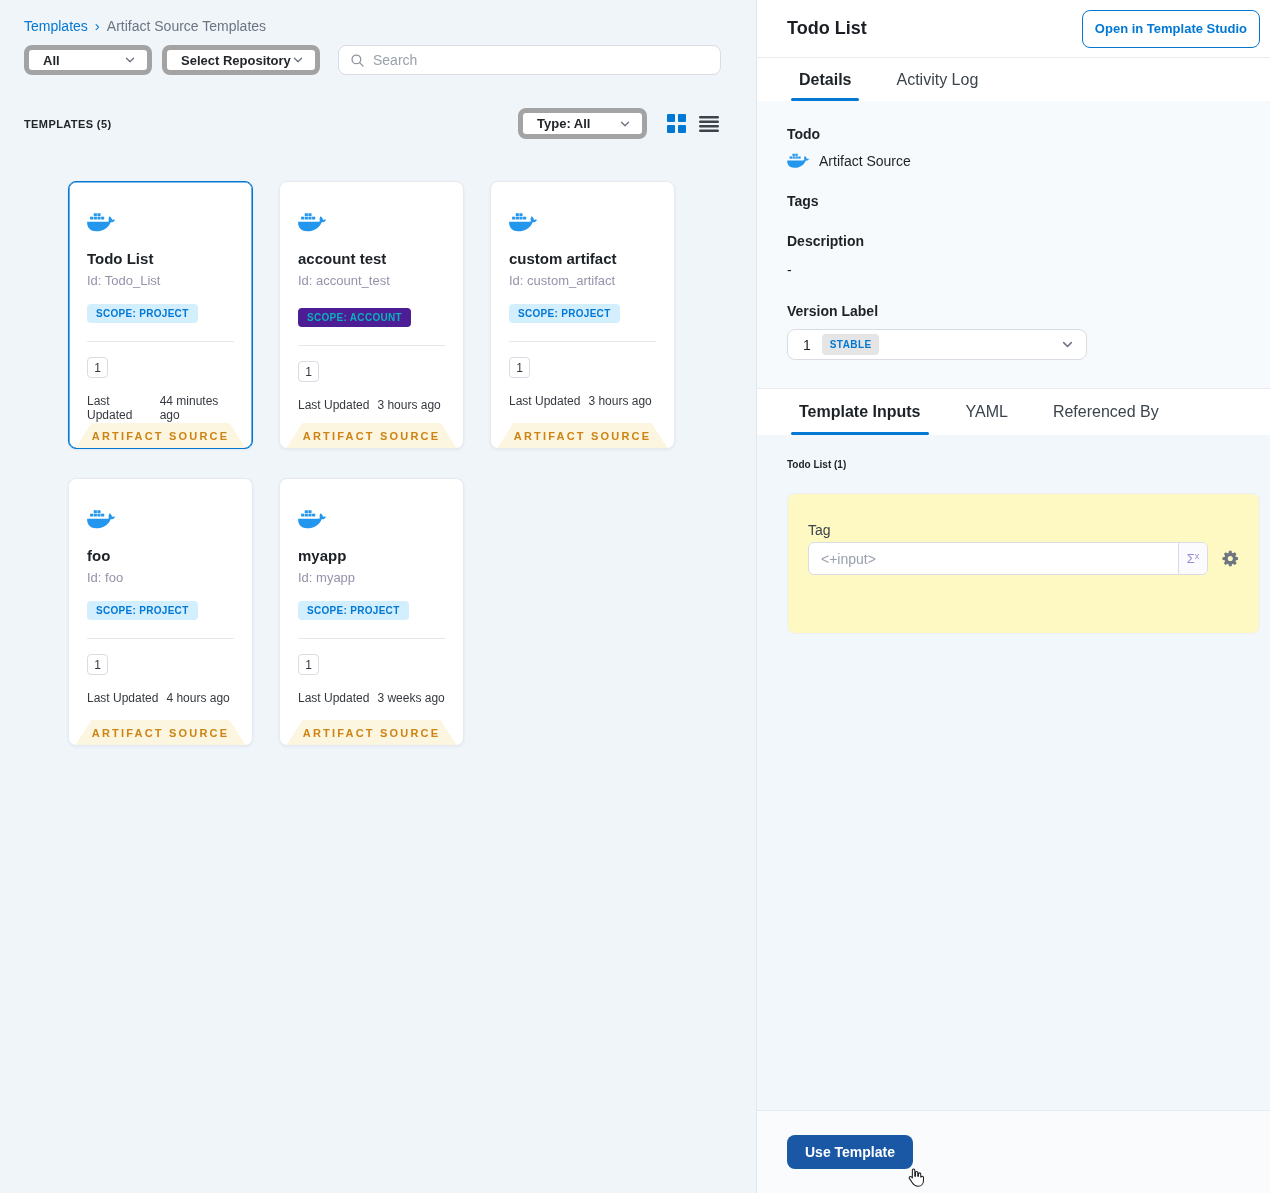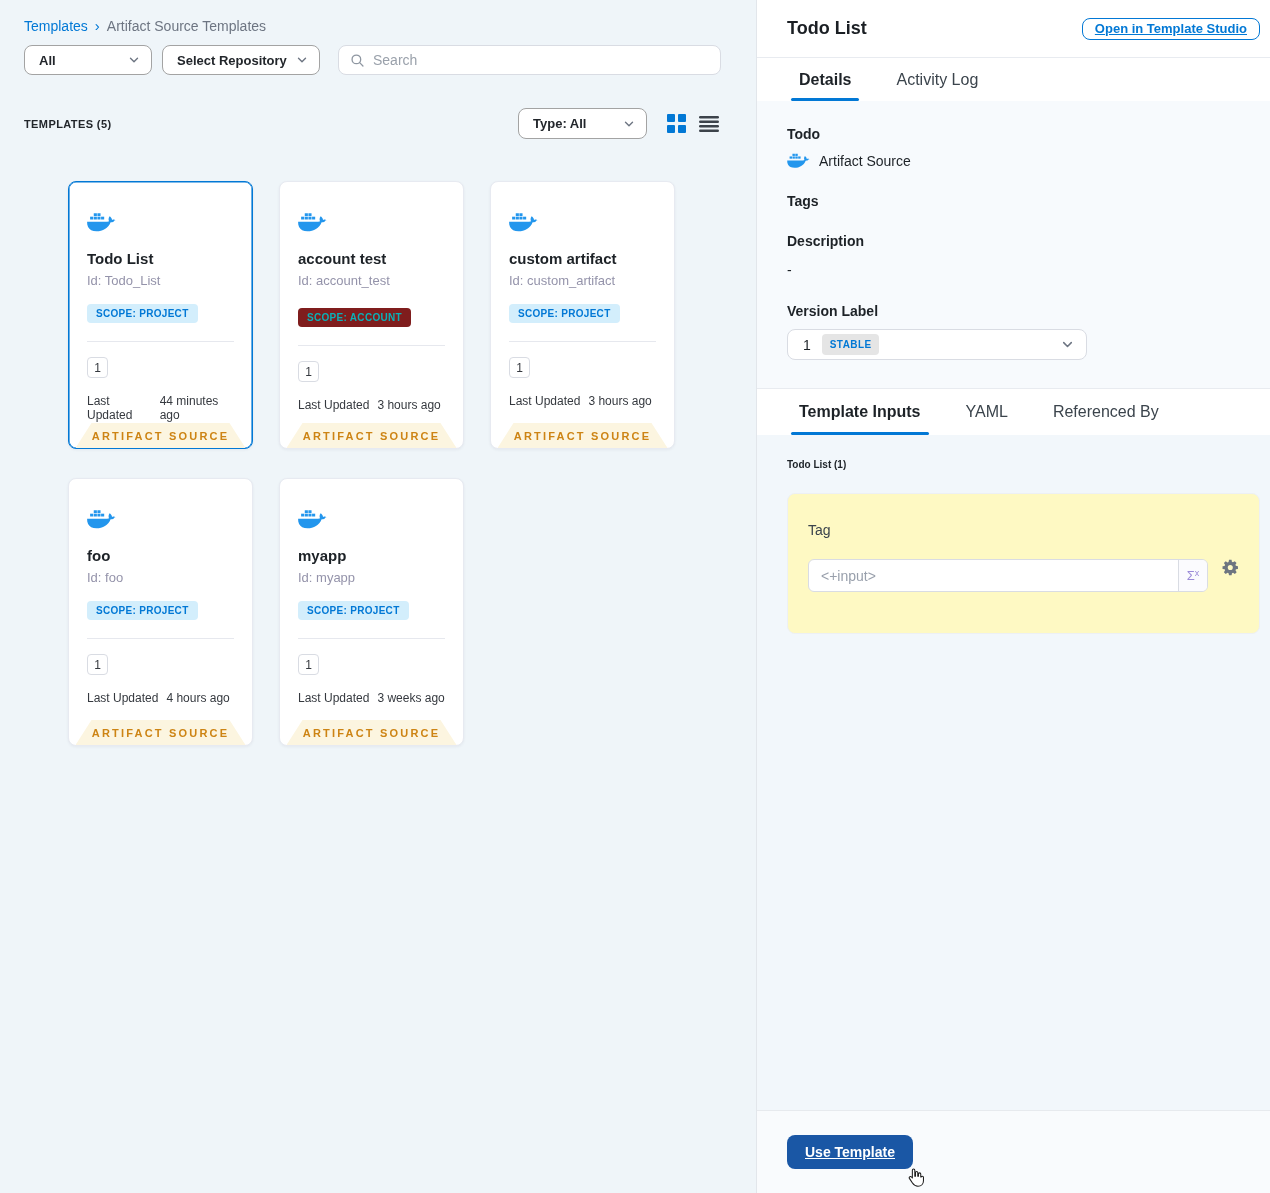--- a/index.html
+++ b/index.html
@@ -23,21 +23,21 @@
     flex: none;
   }
   .breadcrumb { display: flex; align-items: center; gap: 7px; font-size: 14px; }
   .breadcrumb .link { color: #0278d5; cursor: pointer; }
   .breadcrumb .sep { color: #0278d5; font-size: 15px; }
   .breadcrumb .current { color: #6d7582; }
 
   .filter-row { display: flex; margin-top: 11px; }
   .selectbox {
     height: 30px; background: #fff;
-    border: 1px solid #a3a3a3; border-radius: 8px;
+    border: 5px solid #a3a3a3; border-radius: 8px;
     display: flex; align-items: center;
     padding: 0 11px 0 14px;
     font-size: 13px; font-weight: 600; color: #22262b;
     cursor: pointer;
   }
   .selectbox .chev { margin-left: auto; color: #6d7582; }
   .sel-scope { width: 128px; }
   .sel-repo  { width: 158px; margin-left: 10px; }
   .searchbox {
     width: 383px; height: 30px; margin-left: 18px;
@@ -78,21 +78,21 @@
   .card.selected { border-color: #0278d5; box-shadow: inset 0 0 0 .6px #0278d5, 0 1px 3px rgba(40,41,61,.06); }
   .card .whale { color: #2396ed; }
   .card-title { margin-top: 17px; font-size: 15px; font-weight: 700; color: #1d2227; }
   .card-id { margin-top: 6px; font-size: 13px; color: #9493aa; }
   .scope-badge {
     display: inline-block; margin-top: 16px;
     background: #d3eefc; color: #0278d5;
     font-size: 10px; font-weight: 700; letter-spacing: .3px;
     padding: 4px 9px; border-radius: 4px;
   }
-  .scope-badge.account { background: #7f1d1d; color: #0ab1b8; margin-top: 20px; }
+  .scope-badge.account { background: #4c1d95; color: #0ab1b8; margin-top: 20px; }
   .card-divider { margin-top: 18px; height: 1px; background: #e6e8ee; }
   .version-box {
     margin-top: 15px; width: 21px; height: 21px;
     border: 1px solid #d9dce3; border-radius: 4px;
     display: flex; align-items: center; justify-content: center;
     font-size: 12px; color: #35393f; background: #fff;
   }
   .updated { margin-top: 16px; display: flex; gap: 8px; font-size: 12px; color: #35393f; }
   .ribbon {
     position: absolute; bottom: 0; left: 50%; transform: translateX(-50%);
@@ -107,25 +107,25 @@
   
   .right {
     flex: 1; height: 100%;
     background: #fff;
     border-left: 1px solid #e2e6eb;
     display: flex; flex-direction: column;
   }
   .p-header { height: 57px; display: flex; align-items: center; padding: 0 26px 0 30px; flex: none; }
   .p-title { font-size: 18px; font-weight: 700; color: #1b1f24; }
   .studio-btn {
-    margin-left: auto; height: 22px;
+    margin-left: auto; height: 38px;
     border: 1px solid #0278d5; border-radius: 8px;
     background: #fff; color: #0278d5;
     font-family: inherit; font-size: 13px; font-weight: 600;
-    padding: 0 12px; cursor: pointer; text-decoration: underline;
+    padding: 0 12px; cursor: pointer;
   }
   .tabbar {
     border-top: 1px solid #e8ebf0;
     height: 44px; display: flex; gap: 33px;
     padding: 0 30px; background: #fff; flex: none;
   }
   .tab { display: flex; align-items: center; font-size: 16px; color: #3b444c; position: relative; cursor: pointer; margin-left: 12px; }
   .tab.active { color: #1d2227; font-weight: 700; }
   .tab.active::after {
     content: ""; position: absolute; left: -8px; right: -8px; bottom: 0;
@@ -155,21 +155,21 @@
   .version-select .chev { margin-left: auto; color: #6d7582; }
 
   .inputs-section { flex: 1; background: #f2f7fb; padding: 24px 26px 0 30px; }
   .inputs-heading { font-size: 10px; font-weight: 700; color: #1d2227; }
   .input-card {
     margin-top: 23px; background: #fef9c3;
     border: 1px solid #edf0f4; border-radius: 8px;
     height: 141px; padding: 28px 20px 0 20px;
   }
   .tag-label { font-size: 14px; color: #3b444c; }
-  .input-row { margin-top: 21px; display: flex; align-items: flex-start; }
+  .input-row { margin-top: 4px; display: flex; align-items: center; }
   .text-input {
     width: 400px; height: 33px;
     border: 1px solid #d9dce3; border-radius: 6px;
     background: #fff; display: flex; overflow: hidden;
   }
   .text-input input {
     flex: 1; border: none; outline: none; background: transparent;
     font-family: inherit; font-size: 14px; color: #99a0ac;
     padding: 0 12px;
   }
@@ -185,21 +185,20 @@
     flex: none; height: 83px;
     border-top: 1px solid #e7eaee; background: #f9fbfd;
     display: flex; align-items: center; padding: 0 30px;
   }
   .use-btn {
     height: 34px; padding: 0 18px;
     background: #1a57a5; color: #fff;
     border: none; border-radius: 8px;
     font-family: inherit; font-size: 14px; font-weight: 700;
     cursor: pointer;
-    text-decoration: underline;
   }
   .cursor-pointer { position: absolute; left: 905px; top: 1166px; width: 21px; height: 23px; pointer-events: none; z-index: 50; }
 </style>
 </head>
 <body>
 
 <svg width="0" height="0" style="position:absolute" aria-hidden="true">
   <defs>
     <symbol id="i-docker" viewBox="0 0 27 19">
       <path d="M26.6 7.3c-.7-.5-1.8-.7-2.8-.4l-.5.2c-.1-1.2-.7-2.3-1.6-3l-.5-.4-.4.5c-.5.7-.8 1.7-.7 2.7 0 .4.2 1 .5 1.5-.4.2-1 .4-1.9.4H.4c-.2 0-.3.1-.3.3-.1 1.6.2 3.2.9 4.6 1.3 2.6 4 3.9 7.8 3.9 5.9 0 10.9-2.7 13.2-8.4 1.4.1 2.8-.3 3.5-1.4.2-.2.2-.4-.1-.5z" fill="currentColor"></path>

